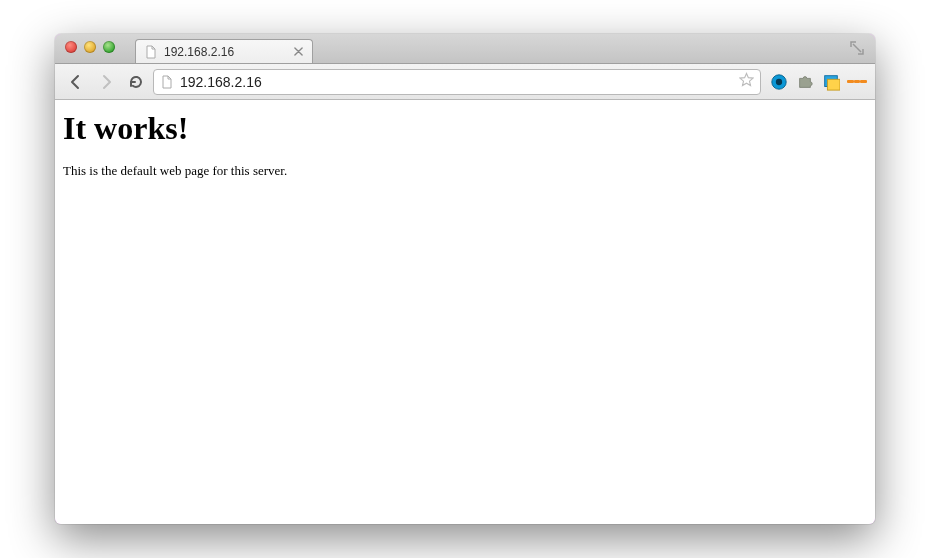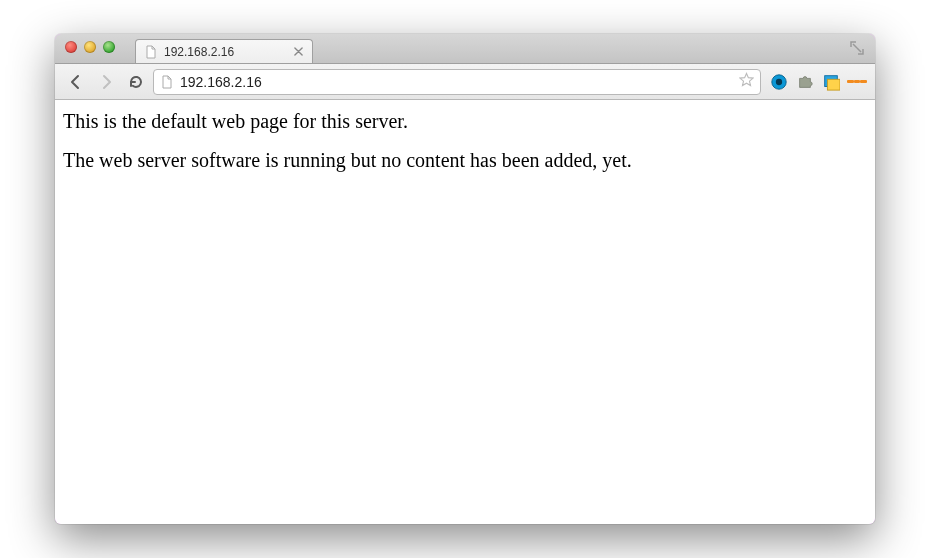--- a/index.html
+++ b/index.html
@@ -131,21 +131,21 @@
       font-family: "Times New Roman", Times, serif;
       color: #000;
       overflow: auto;
     }
     .content h1 {
       font-size: 32px;
       font-weight: bold;
       margin-bottom: 16px;
     }
     .content p {
-      font-size: 20px;
+      font-size: 13px;
       margin-bottom: 16px;
     }
     .blank-page-icon {
       display: inline-block;
     }
   </style>
 </head>
 <body>
 
 <div class="window">
@@ -233,17 +233,17 @@
       </div>
       <div class="ext hamburger">
         <div></div>
           <div></div>
           <div></div>
       </div>
     </div>
   </div>
 
   <div class="content">
+    <h1>It works!</h1>
     <p>This is the default web page for this server.</p>
-    <p>The web server software is running but no content has been added, yet.</p>
   </div>
 
 </div>
 
 </body></html>

